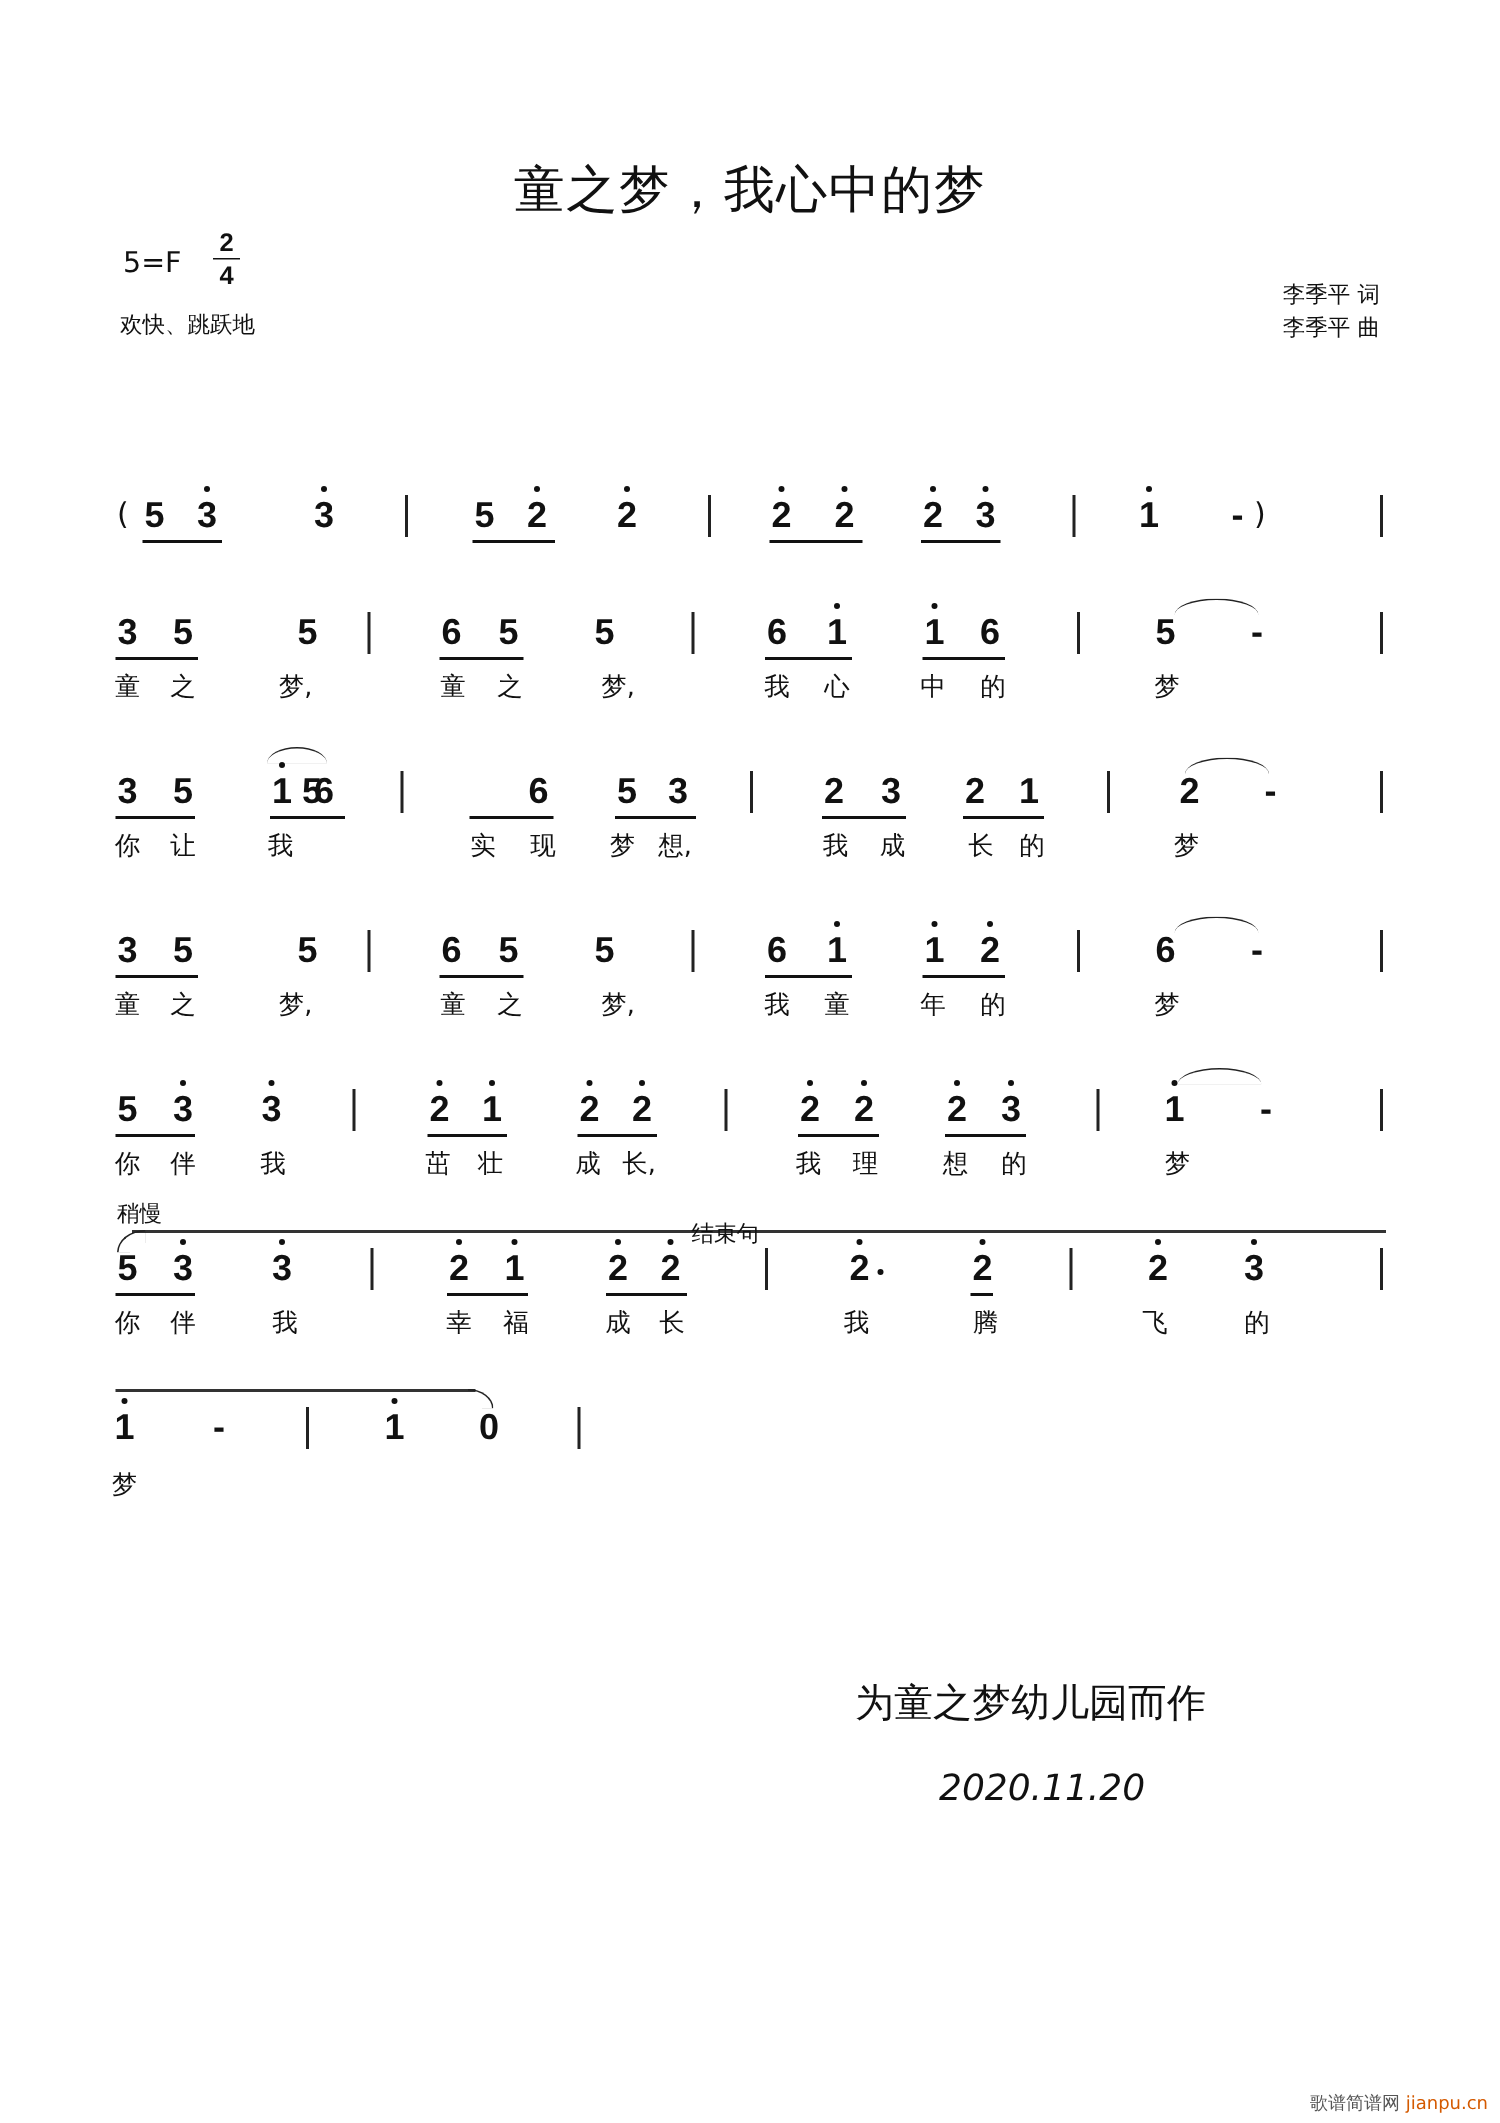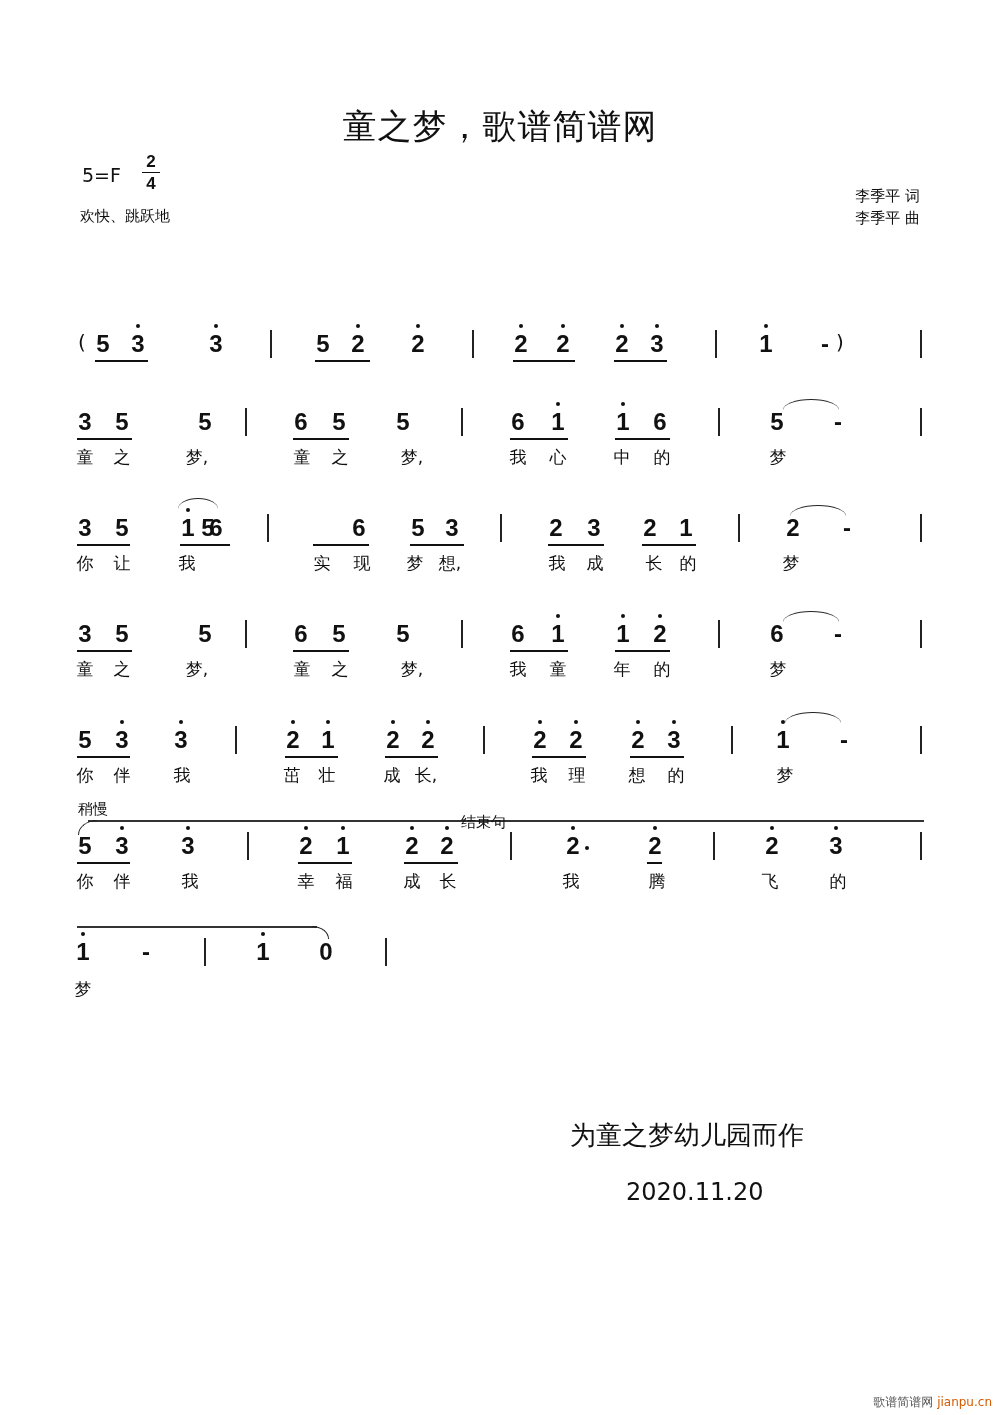--- a/index.html
+++ b/index.html
@@ -16,28 +16,28 @@
   .note .dot { position:absolute; left:8px; top:-6px; width:4px; height:4px; border-radius:50%; background:#111; }
   .note .adot { position:absolute; right:-6px; top:14px; width:4px; height:4px; border-radius:50%; background:#111; }
   .uline { position:absolute; height:2px; background:#111; }
   .bar { position:absolute; width:2px; height:28px; background:#222; }
   .lyric { position:absolute; font-size:17px; width:24px; text-align:center; }
   .paren { position:absolute; font-size:20px; }
   .slur { position:absolute; border-top:1.5px solid #222; border-radius:50% 50% 0 0 / 100% 100% 0 0; height:10px; }
   .hline { position:absolute; height:1.5px; background:#333; }
   .small { position:absolute; font-size:15px; }
   .dedic { left:570px; top:1118px; font-size:26px; }
-  .date { left:626px; top:1178px; font-size:24px; }
+  .date { left:626px; top:1178px; font-size:24px;font-style:italic; }
   .wm { right:8px; bottom:4px; font-size:12px; color:#555; }
   .wm span { color:#d45a00; }
 </style>
 </head>
 <body>
 
-<div class="abs title">童之梦，歌谱简谱网</div>
+<div class="abs title">童之梦，我心中的梦</div>
 <div class="abs key">5=F</div>
 <div class="abs timesig">
   <div>2</div>
   <div class="line"></div>
   <div>4</div>
 </div>
 <div class="abs tempo">欢快、跳跃地</div>
 <div class="abs credit" style="top:187px">李季平 词</div>
 <div class="abs credit" style="top:209px">李季平 曲</div>
 

